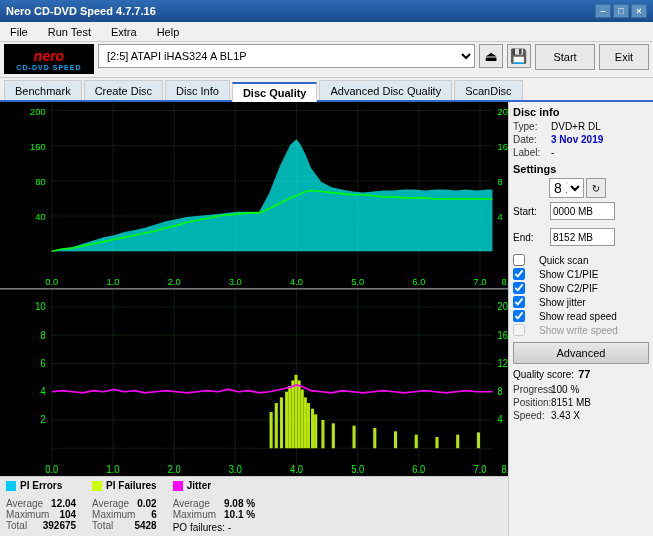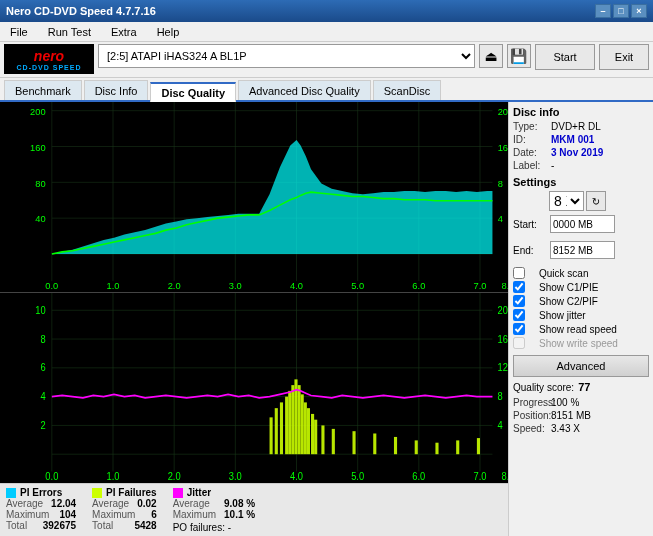--- a/index.html
+++ b/index.html
@@ -140,21 +140,21 @@
     
     .legend-area {
       background: #e8e8e8;
       border-top: 1px solid #ccc;
       padding: 3px 6px;
       display: flex;
       gap: 16px;
       font-size: 10px;
     }
     .legend-group { display: flex; flex-direction: column; }
-    .legend-header { display: flex; align-items: center; gap: 4px; font-weight: bold; margin-bottom: 0; }
+    .legend-header { display: flex; align-items: center; gap: 4px; font-weight: bold; margin-bottom: 7px; }
     .legend-color-box { width: 10px; height: 10px; display: inline-block; }
     .legend-stat { display: flex; justify-content: space-between; gap: 8px; }
     .legend-key { color: #555; }
     .legend-val { font-weight: bold; }
 
     
     .chart-svg { width: 100%; height: 100%; }
   </style>
 </head>
 <body>
@@ -184,20 +184,21 @@
     <option>[2:5]  ATAPI iHAS324  A BL1P</option>
   </select>
   <div class="toolbar-btn-icon" title="Eject">⏏</div>
   <div class="toolbar-btn-icon" title="Save">💾</div>
   <button class="start-btn">Start</button>
   <button class="exit-btn">Exit</button>
 </div>
 
 <div class="tabs">
   <div class="tab">Benchmark</div>
+  <div class="tab">Create Disc</div>
   <div class="tab">Disc Info</div>
   <div class="tab active">Disc Quality</div>
   <div class="tab">Advanced Disc Quality</div>
   <div class="tab">ScanDisc</div>
 </div>
 
 <div class="main-content">
 
   <div style="flex:1; display:flex; flex-direction:column;">
 
@@ -380,24 +381,20 @@
 
   <div class="right-panel">
 
     
     <div class="panel-section-title">Disc info</div>
     <div class="panel-row">
       <span class="panel-label">Type:</span>
       <span class="panel-value">DVD+R DL</span>
     </div>
     <div class="panel-row">
-      <span class="panel-label">ID:</span>
-      <span class="panel-value blue">MKM 001</span>
-    </div>
-    <div class="panel-row">
       <span class="panel-label">Date:</span>
       <span class="panel-value blue">3 Nov 2019</span>
     </div>
     <div class="panel-row">
       <span class="panel-label">Label:</span>
       <span class="panel-value">-</span>
     </div>
 
     
     <div class="settings-title">Settings</div>

